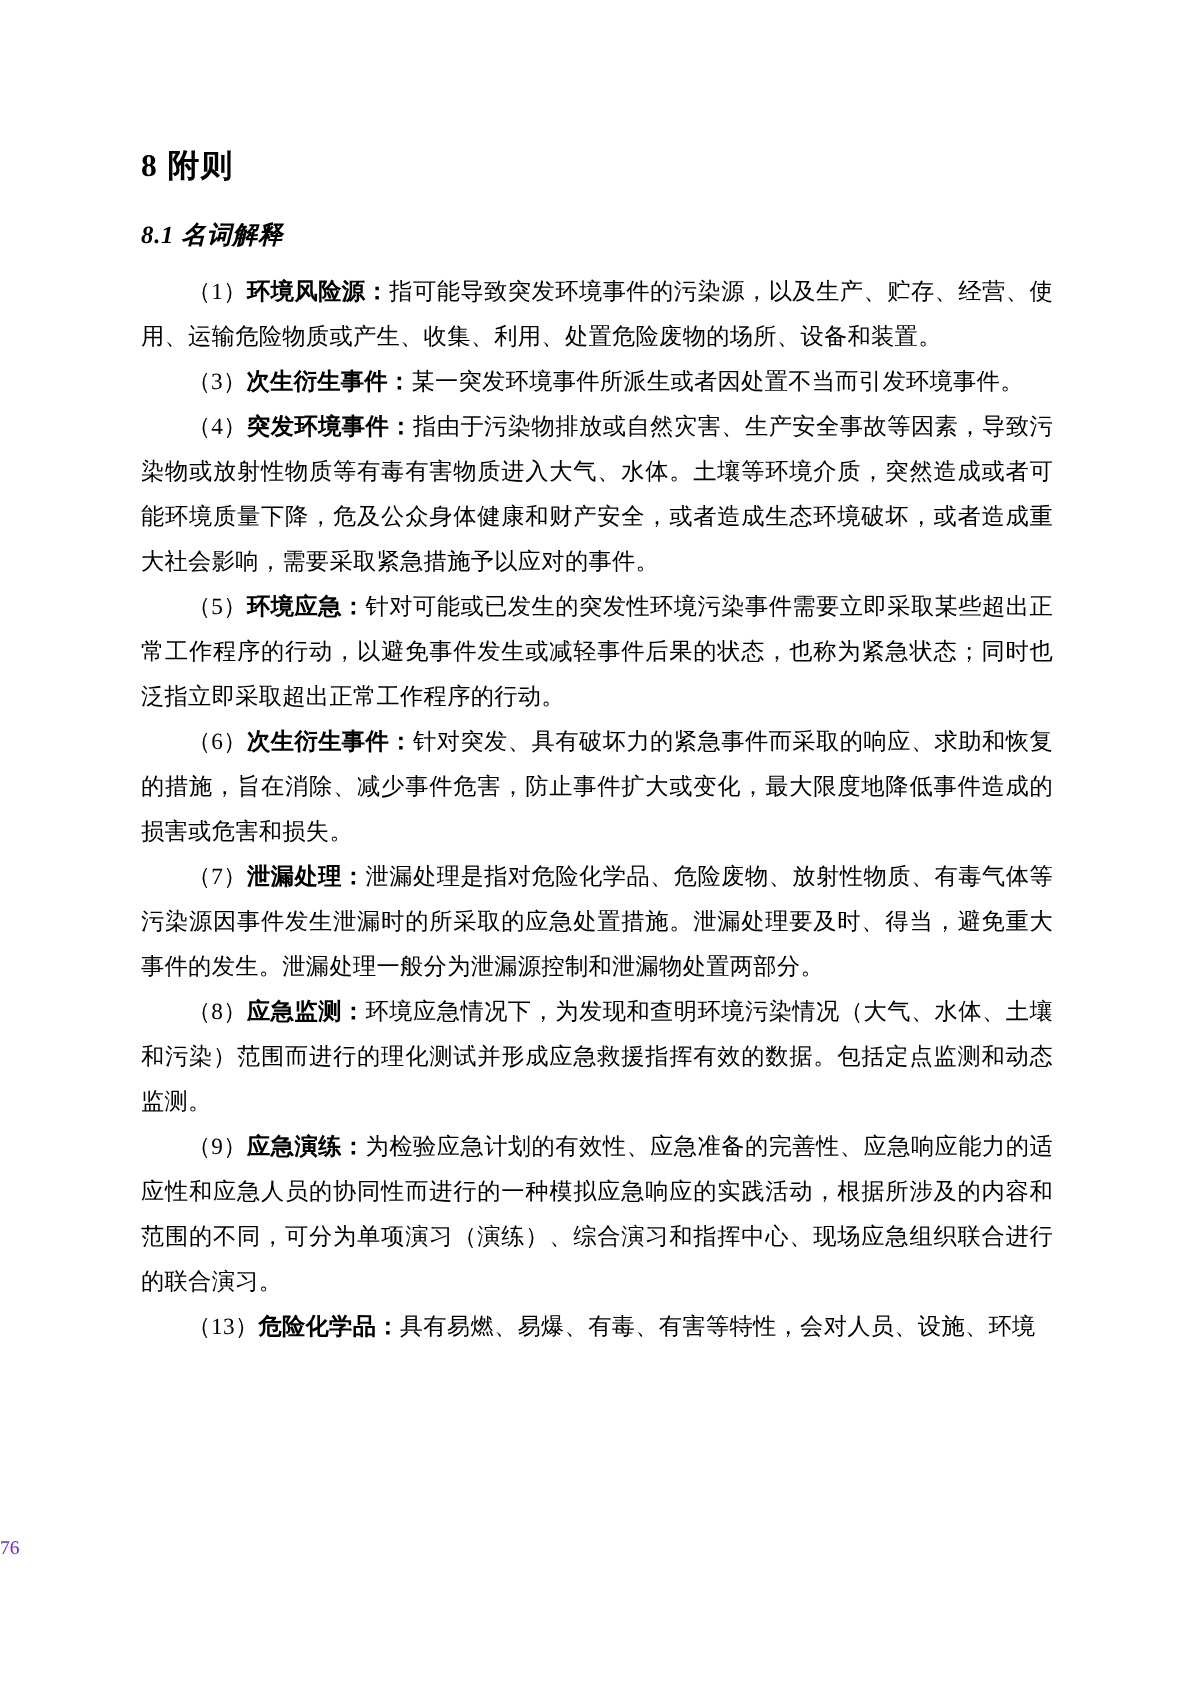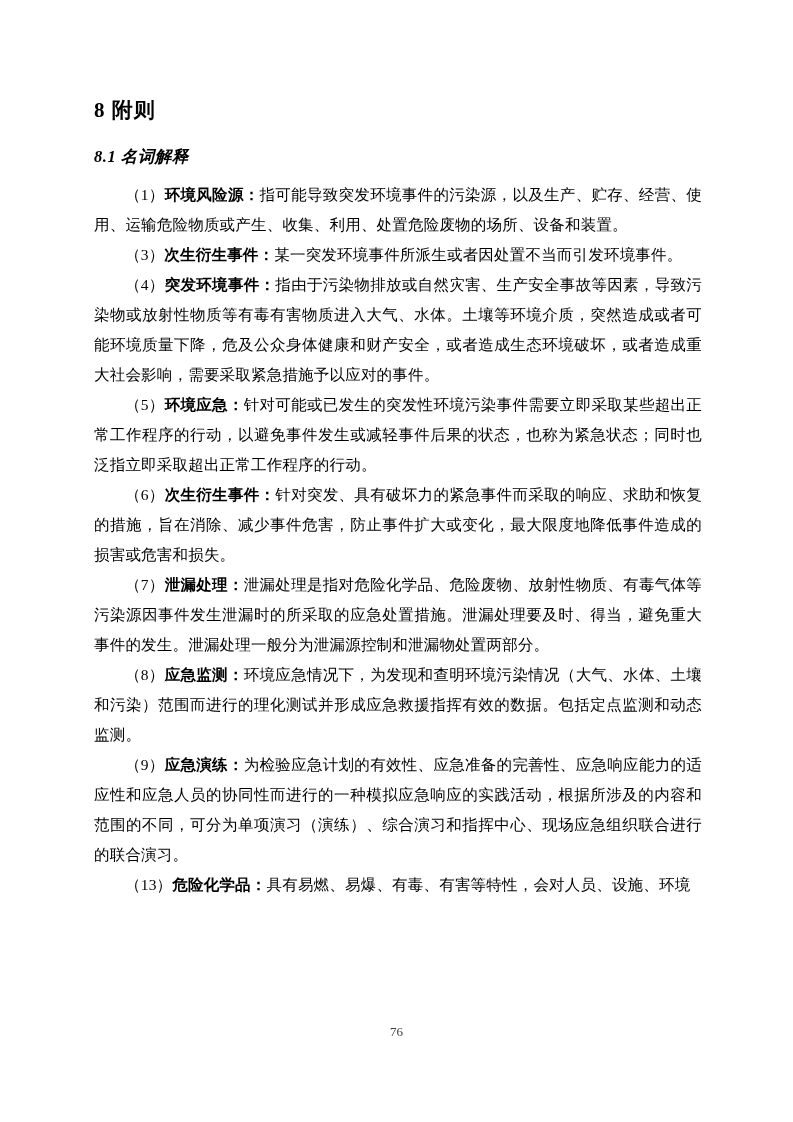--- a/index.html
+++ b/index.html
@@ -44,23 +44,23 @@
     letter-spacing: 0.2px;
   }
   .def-term {
     font-weight: bold;
   }
   .page-number {
     position: absolute;
     left: 0;
     right: 0;
     top: 1024px;
-    text-align: center;
+    text-align: left;
     font-size: 13px;
-    color: #404040;
+    color: #6d28d9;
   }
 </style>
 </head>
 <body>
 
 <div class="page">
   <div class="content">
 
     <h1 class="chapter-heading">8 附则</h1>
     <h2 class="section-heading">8.1 名词解释</h2>

